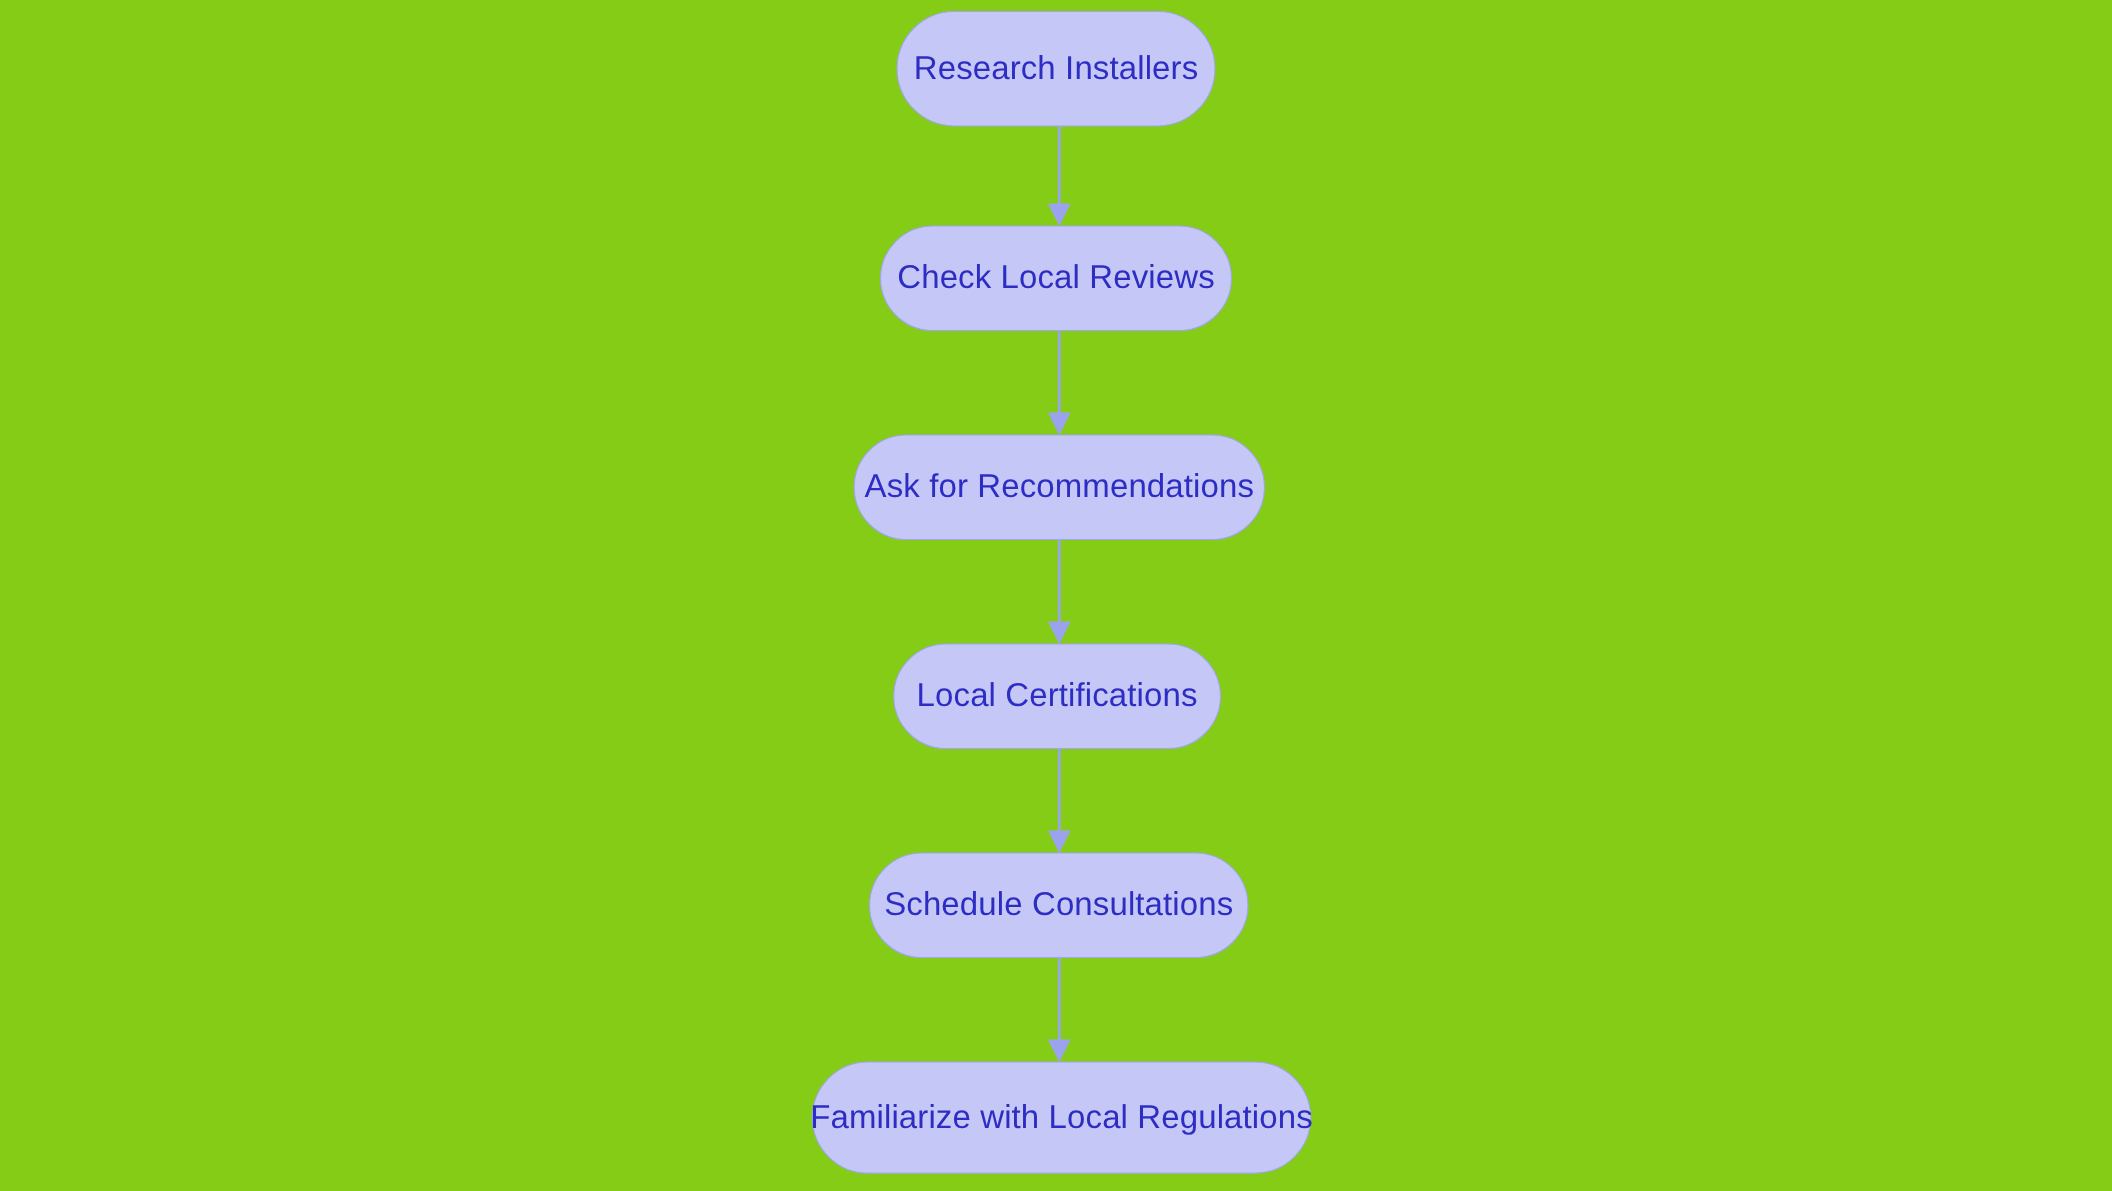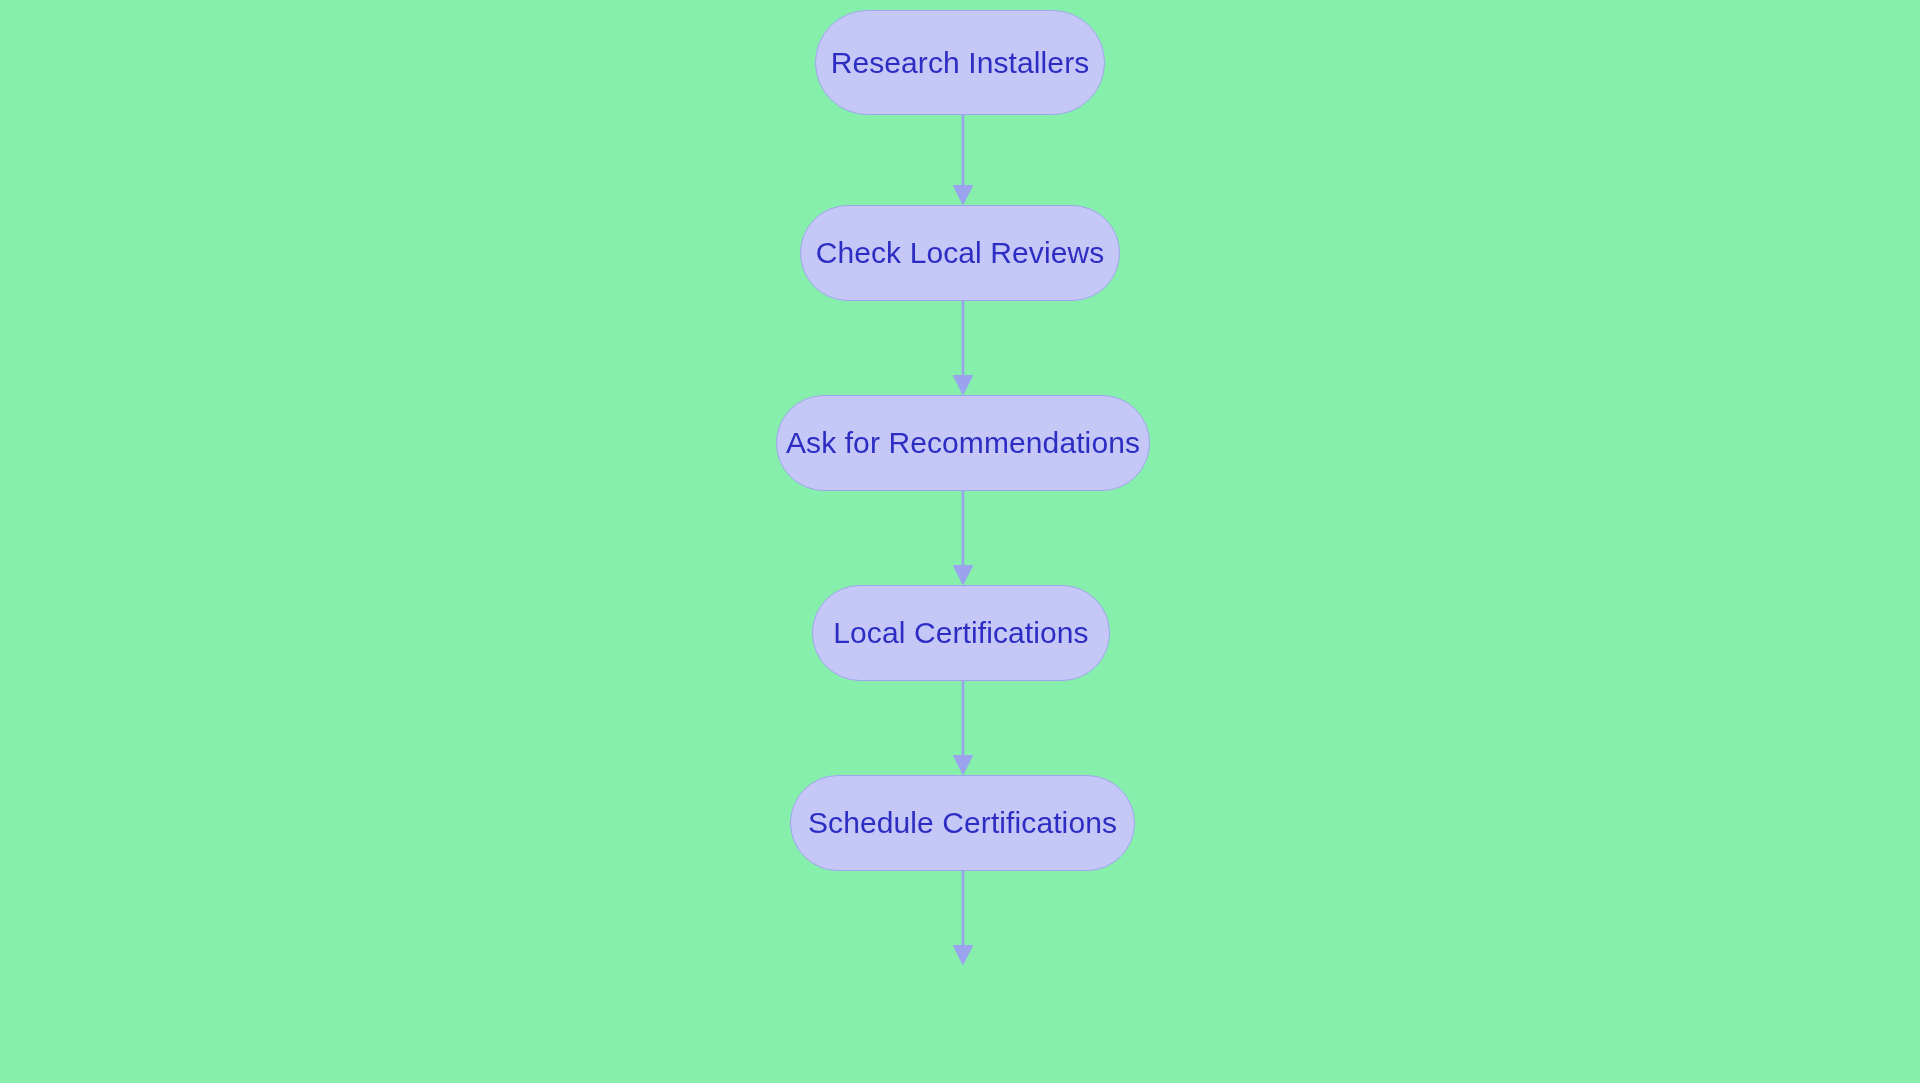--- a/index.html
+++ b/index.html
@@ -11,21 +11,21 @@
   body {
     width: 1920px;
     height: 1083px;
     overflow: hidden;
     font-family: "Liberation Sans", sans-serif;
   }
   #flowchart-canvas {
     position: relative;
     width: 1920px;
     height: 1083px;
-    background: #86efac;
+    background: #84cc16;
     text-decoration: underline;
   }
   #edge-layer {
     position: absolute;
     left: 0;
     top: 0;
     width: 1920px;
     height: 1083px;
     pointer-events: none;
   }
@@ -90,17 +90,20 @@
 
   <div class="flow-node" style="left:776px; top:395px; width:374px; height:96px;align-items:center;">
     <span class="flow-node-label">Ask for Recommendations</span>
   </div>
 
   <div class="flow-node" style="left:812px; top:585px; width:298px; height:96px;">
     <span class="flow-node-label">Local Certifications</span>
   </div>
 
   <div class="flow-node" style="left:790px; top:775px; width:345px; height:96px;">
-    <span class="flow-node-label">Schedule Certifications</span>
+    <span class="flow-node-label">Schedule Consultations</span>
   </div>
 
+  <div class="flow-node" style="left:738px; top:965px; width:454px; height:102px;">
+    <span class="flow-node-label">Familiarize with Local Regulations</span>
+  </div>
 
 </div>
 
 </body></html>

